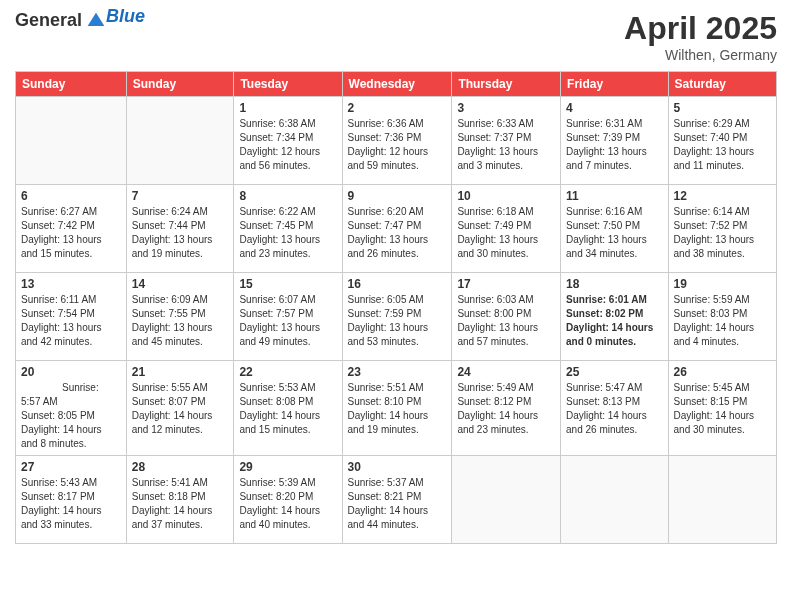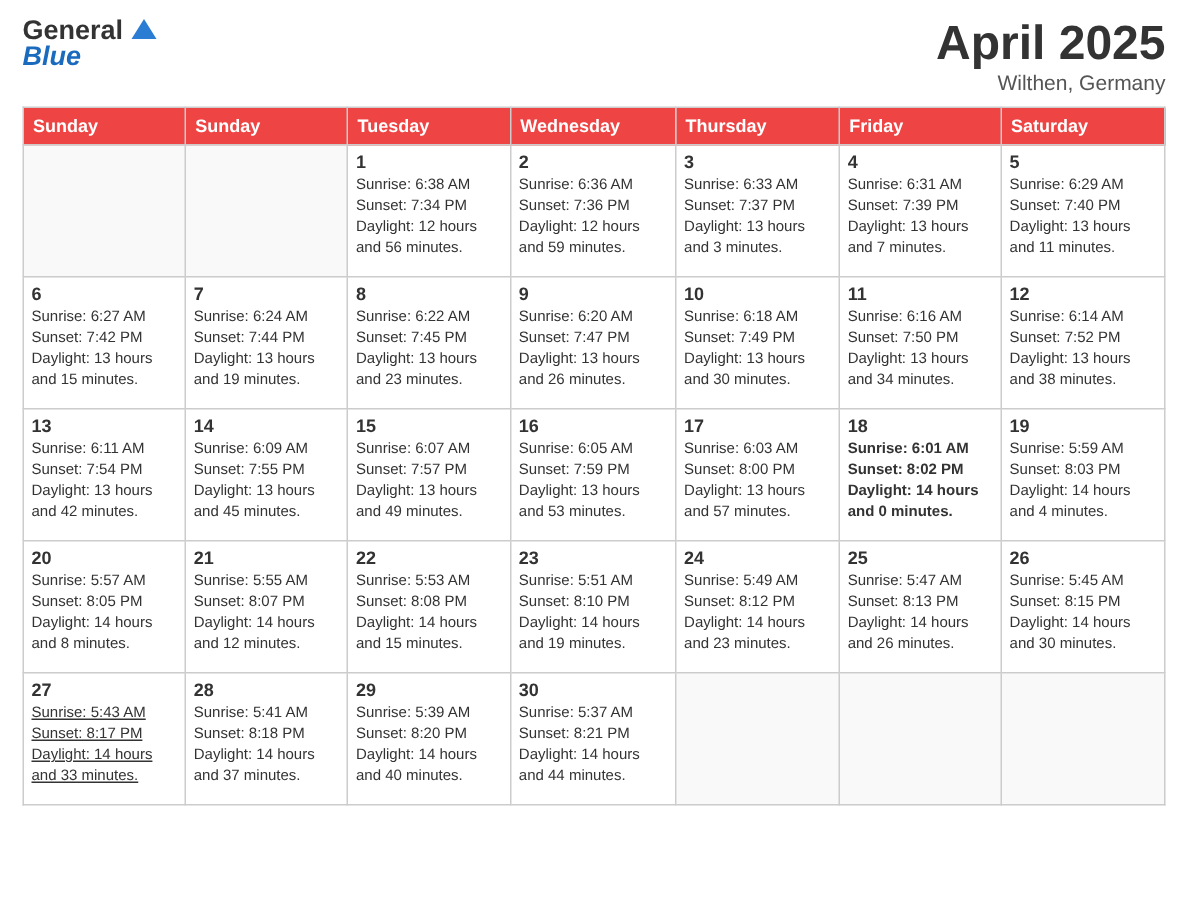--- a/index.html
+++ b/index.html
@@ -17,21 +17,21 @@
       background: #fff;
     }
     .header {
       display: flex;
       justify-content: space-between;
       align-items: flex-start;
       margin-bottom: 8px;
     }
     .logo {
       display: flex;
-      flex-direction: column;
+      flex-direction: row;
       align-items: flex-start;
     }
     .logo-text {
       display: flex;
       align-items: center;
       gap: 2px;
     }
     .logo-general {
       font-size: 18px;
       font-weight: bold;
@@ -191,21 +191,21 @@
 Sunset: 8:00 PM
 Daylight: 13 hours and 57 minutes.</span></td>
           <td><span class="day-num">18</span><span class="day-info" style="white-space: pre-line; font-weight: bold;">Sunrise: 6:01 AM
 Sunset: 8:02 PM
 Daylight: 14 hours and 0 minutes.</span></td>
           <td><span class="day-num">19</span><span class="day-info" style="white-space: pre-line;">Sunrise: 5:59 AM
 Sunset: 8:03 PM
 Daylight: 14 hours and 4 minutes.</span></td>
         </tr>
         <tr>
-          <td><span class="day-num">20</span><span class="day-info" style="white-space: pre-line;">Sunrise: 5:57 AM
+          <td><span class="day-num">20</span><span class="day-info" style="white-space: pre-line; margin-left: 41px;">Sunrise: 5:57 AM
 Sunset: 8:05 PM
 Daylight: 14 hours and 8 minutes.</span></td>
           <td><span class="day-num">21</span><span class="day-info" style="white-space: pre-line;">Sunrise: 5:55 AM
 Sunset: 8:07 PM
 Daylight: 14 hours and 12 minutes.</span></td>
           <td><span class="day-num">22</span><span class="day-info" style="white-space: pre-line;">Sunrise: 5:53 AM
 Sunset: 8:08 PM
 Daylight: 14 hours and 15 minutes.</span></td>
           <td><span class="day-num">23</span><span class="day-info" style="white-space: pre-line;">Sunrise: 5:51 AM
 Sunset: 8:10 PM
@@ -214,21 +214,21 @@
 Sunset: 8:12 PM
 Daylight: 14 hours and 23 minutes.</span></td>
           <td><span class="day-num">25</span><span class="day-info" style="white-space: pre-line;">Sunrise: 5:47 AM
 Sunset: 8:13 PM
 Daylight: 14 hours and 26 minutes.</span></td>
           <td><span class="day-num">26</span><span class="day-info" style="white-space: pre-line;">Sunrise: 5:45 AM
 Sunset: 8:15 PM
 Daylight: 14 hours and 30 minutes.</span></td>
         </tr>
         <tr>
-          <td><span class="day-num">27</span><span class="day-info" style="white-space: pre-line; text-decoration: underline;">Sunrise: 5:43 AM
+          <td><span class="day-num">27</span><span class="day-info" style="white-space: pre-line;">Sunrise: 5:43 AM
 Sunset: 8:17 PM
 Daylight: 14 hours and 33 minutes.</span></td>
           <td><span class="day-num">28</span><span class="day-info" style="white-space: pre-line;">Sunrise: 5:41 AM
 Sunset: 8:18 PM
 Daylight: 14 hours and 37 minutes.</span></td>
           <td><span class="day-num">29</span><span class="day-info" style="white-space: pre-line;">Sunrise: 5:39 AM
 Sunset: 8:20 PM
 Daylight: 14 hours and 40 minutes.</span></td>
           <td><span class="day-num">30</span><span class="day-info" style="white-space: pre-line;">Sunrise: 5:37 AM
 Sunset: 8:21 PM

